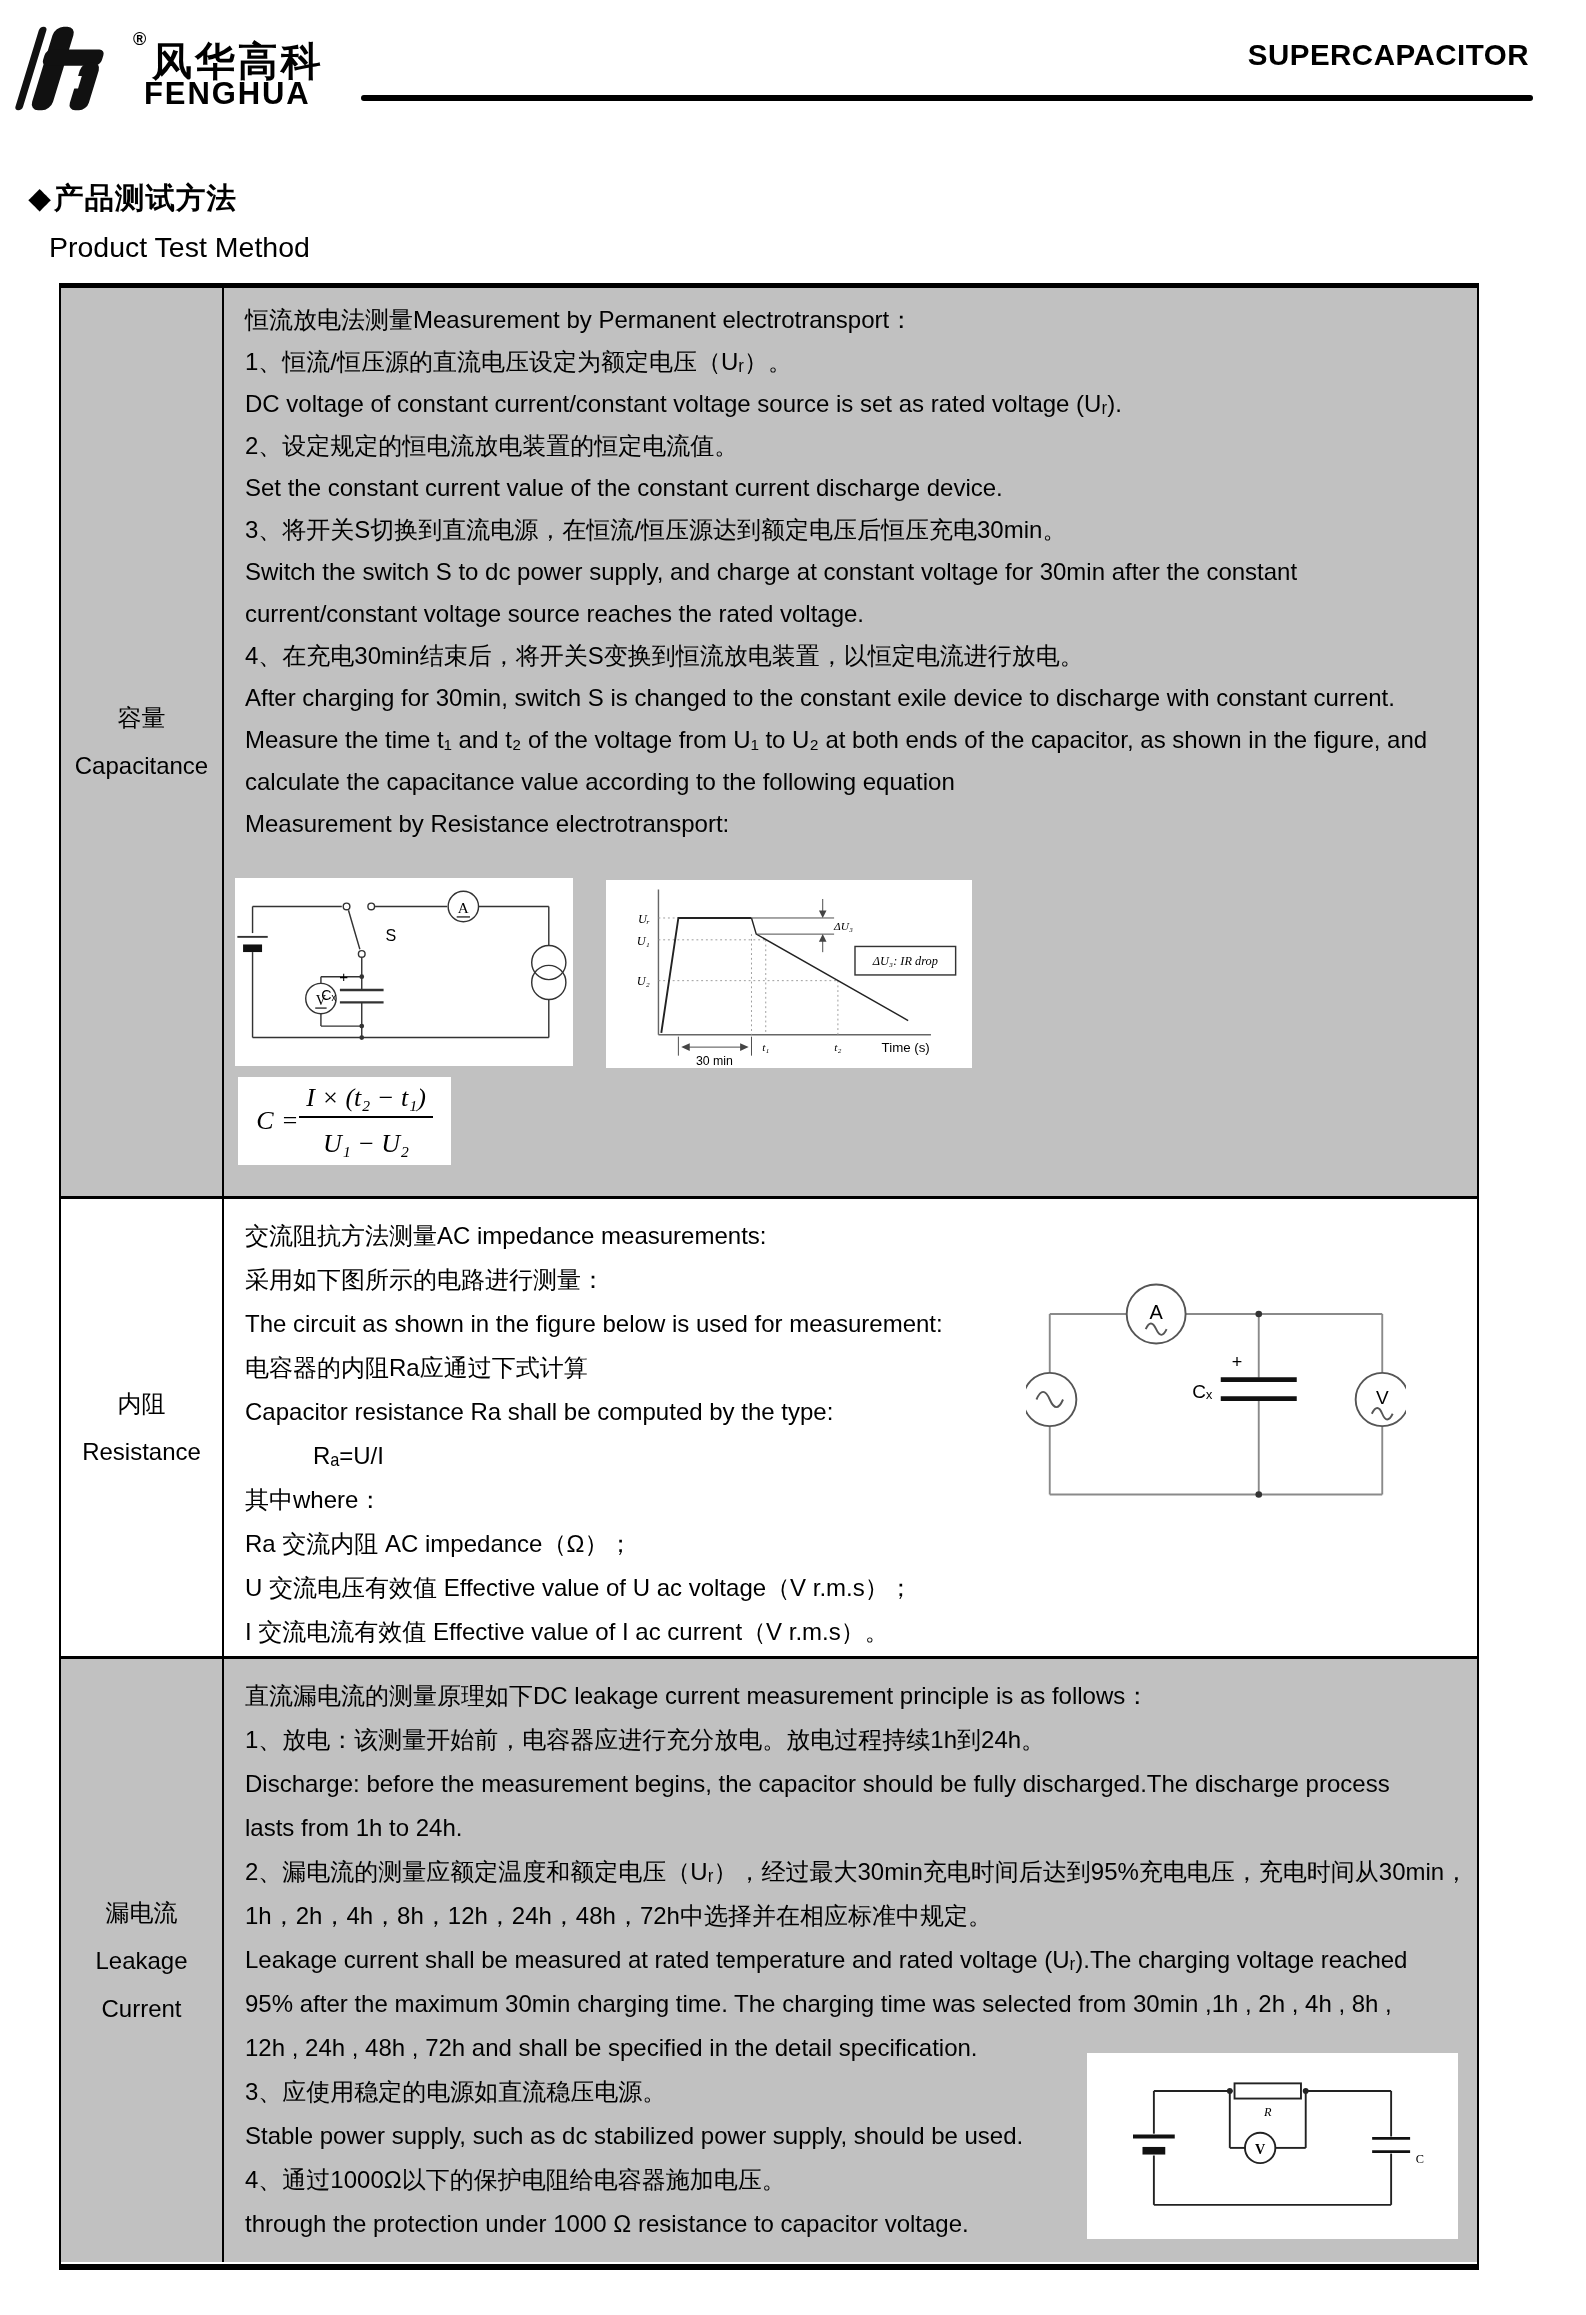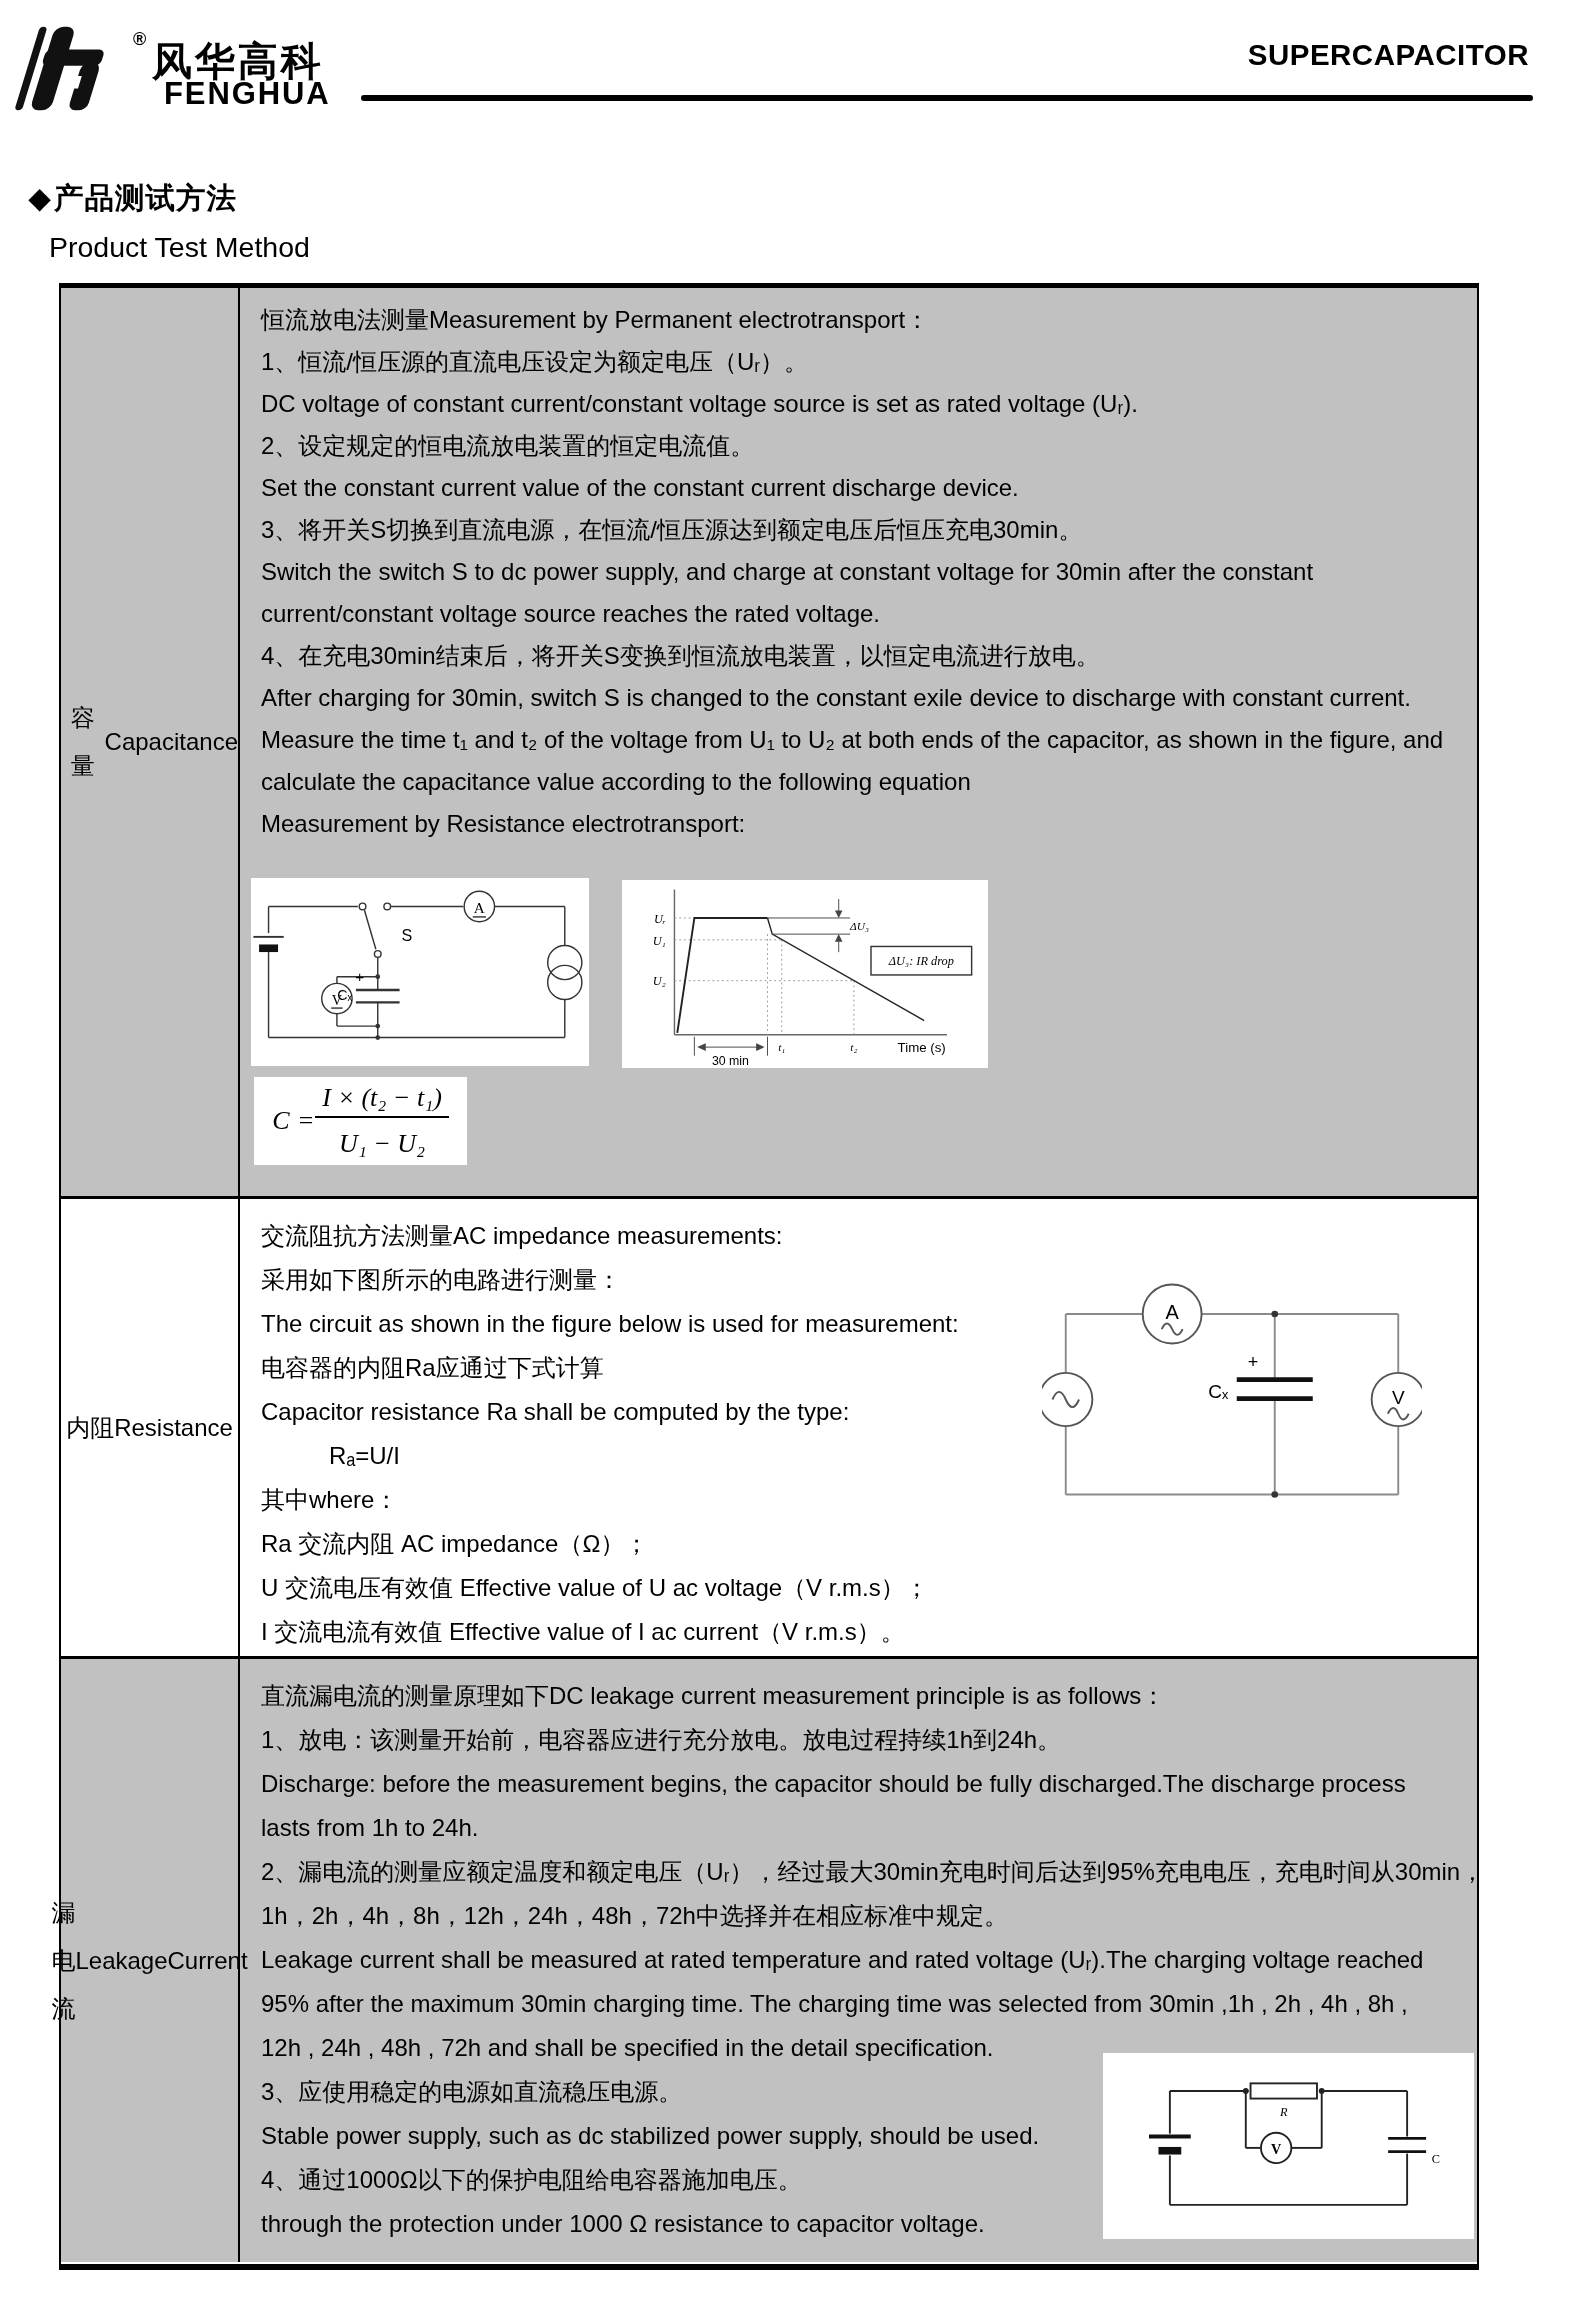--- a/index.html
+++ b/index.html
@@ -7,43 +7,43 @@
     width:1586px;height:2315px;position:relative;
     font-family:"Liberation Sans","DejaVu Sans",sans-serif;
     color:#000;
   }
   .abs{position:absolute;}
 
   
   .logo-mark{left:15px;top:21px;width:116px;height:95px;}
   .reg-mark{left:133px;top:28.5px;font-size:18px;font-weight:bold;}
   .brand-cn{left:152px;top:34px;font-size:40px;font-weight:bold;letter-spacing:2.9px;}
-  .brand-en{left:164px;top:76px;font-size:31px;font-weight:bold;letter-spacing:1.9px;}
+  .brand-en{left:144px;top:76px;font-size:31px;font-weight:bold;letter-spacing:1.9px;}
   .product-title{right:57px;top:38px;font-size:29.5px;font-weight:bold;letter-spacing:0.5px;}
   .header-rule{left:361px;top:95px;width:1172px;height:5.7px;background:#000;border-radius:2.9px;}
 
   
   .sec-cn{left:13.3px;top:179px;font-size:29.5px;font-weight:bold;letter-spacing:1px;margin-left:15px;}
   .sec-cn .bullet{margin-right:1.9px;}
   .sec-en{left:49px;top:231px;font-size:28.5px;}
 
   
   .test-table{
     left:59px;top:283px;width:1420px;height:1987px;box-sizing:border-box;
     border:2.9px solid #000;border-top-width:5.7px;border-bottom-width:6.7px;
     display:flex;flex-direction:column;background:#fff;
   }
   .t-row{display:flex;box-sizing:border-box;}
   .t-row.gray{background:#c1c1c1;}
   .row-capacitance{height:911px;border-bottom:3.8px solid #000;}
   .row-resistance{height:460px;border-bottom:3.8px solid #000;}
   .row-leakage{height:603px;}
   .label-cell{
-    width:179px;box-sizing:border-box;border-right:2.9px solid #000;flex:0 0 auto;
-    display:flex;flex-direction:row;align-items:center;justify-content:center;
+    width:163px;box-sizing:border-box;border-right:2.9px solid #000;flex:0 0 auto;
+    display:flex;flex-direction:column;align-items:center;justify-content:center;
     font-size:24px;line-height:48px;text-align:center;
   }
   .content-cell{flex:1;position:relative;box-sizing:border-box;padding:11.4px 0 0 21px;overflow:hidden;}
   .row-resistance .content-cell,.row-leakage .content-cell{padding-top:15px;}
   .line{font-size:24px;line-height:42px;white-space:pre;position:relative;z-index:2;}
   .row-resistance .line,.row-leakage .line{line-height:44px;}
   .indent1{padding-left:68px;}
 
   
   .fig{position:absolute;background:#fff;z-index:1;}

